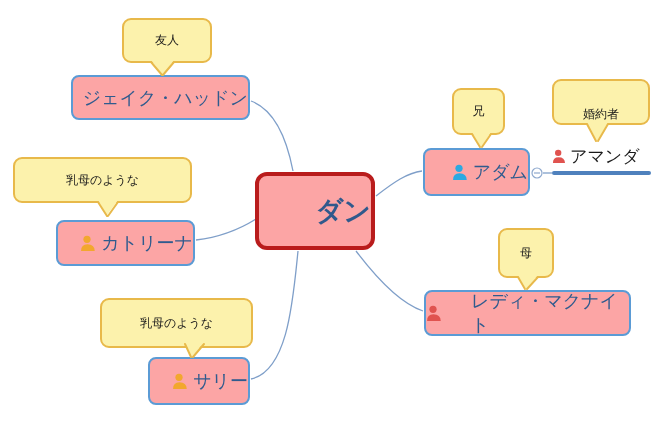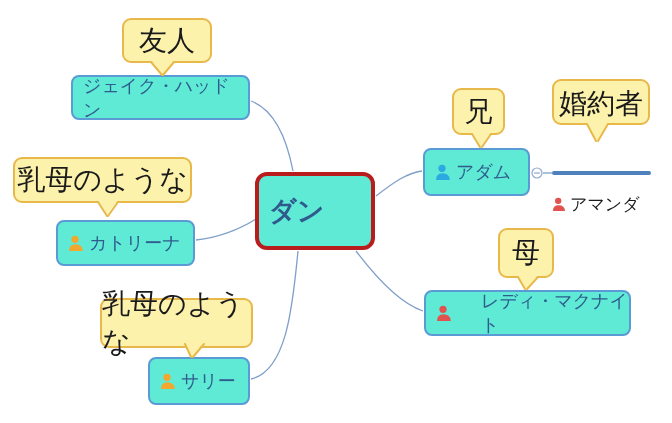--- a/index.html
+++ b/index.html
@@ -6,49 +6,49 @@
   #canvas{
     position:relative;width:672px;height:423px;background:#ffffff;overflow:hidden;
     font-family:"Liberation Sans","DejaVu Sans",sans-serif;
   }
   svg.layer{position:absolute;left:0;top:0;width:672px;height:423px;pointer-events:none;}
   #connector-layer{z-index:1;}
   #tail-layer{z-index:3;}
 
   .node{
     position:absolute;z-index:2;box-sizing:border-box;
-    background:#5eead4;border:2px solid #5B9BD5;border-radius:8px;
-    display:flex;align-items:center;justify-content:flex-start;gap:4px;
-    color:#2F5B8E;font-size:18px;cursor:default;padding-left:10px;
+    background:#fca5a5;border:2px solid #5B9BD5;border-radius:8px;
+    display:flex;align-items:center;justify-content:flex-end;gap:4px;
+    color:#2F5B8E;font-size:18px;cursor:default;
   }
   .node.center{
     border:4px solid #b91c1c;border-radius:12px;
     font-size:27px;font-weight:bold;color:#30598C;
   }
   .callout{
     position:absolute;z-index:2;box-sizing:border-box;
     background:#FCF2AC;border:2px solid #E8B94A;border-radius:9px;
     display:flex;align-items:center;justify-content:center;
-    color:#1A1A1A;font-size:28px;
+    color:#1A1A1A;font-size:12px;
   }
   .floating-label{
     position:absolute;z-index:2;box-sizing:border-box;
     display:flex;align-items:center;justify-content:flex-start;gap:3px;
     color:#1A1A1A;font-size:17px;background:transparent;
   }
   .person{width:17px;height:17px;flex:0 0 auto;}
 
   
   #n-jake    {left:71px;  top:75px;  width:179px; height:45px;}
   #n-katrina {left:56px;  top:220px; width:139px; height:46px;}
   #n-sally   {left:148px; top:357px; width:102px; height:48px;}
   #n-dan     {left:255px; top:172px; width:120px; height:78px;}
   #n-adam    {left:423px; top:148px; width:107px; height:48px;}
   #n-lady    {left:424px; top:290px; width:207px; height:46px;gap:28px;}
-  #n-amanda  {left:552px; top:142px; width:98px;  height:28px;margin-top:48px;}
+  #n-amanda  {left:552px; top:142px; width:98px;  height:28px;}
 
   #c-jake    {left:122px; top:18px;  width:90px;  height:45px;}
   #c-katrina {left:13px;  top:157px; width:179px; height:46px;}
   #c-sally   {left:100px; top:298px; width:153px; height:50px;}
   #c-adam    {left:452px; top:88px;  width:53px;  height:47px;}
   #c-amanda  {left:552px; top:79px;  width:98px;  height:46px;align-items:flex-end;}
   #c-lady    {left:498px; top:228px; width:56px;  height:50px;}
 </style>
 </head>
 <body>

